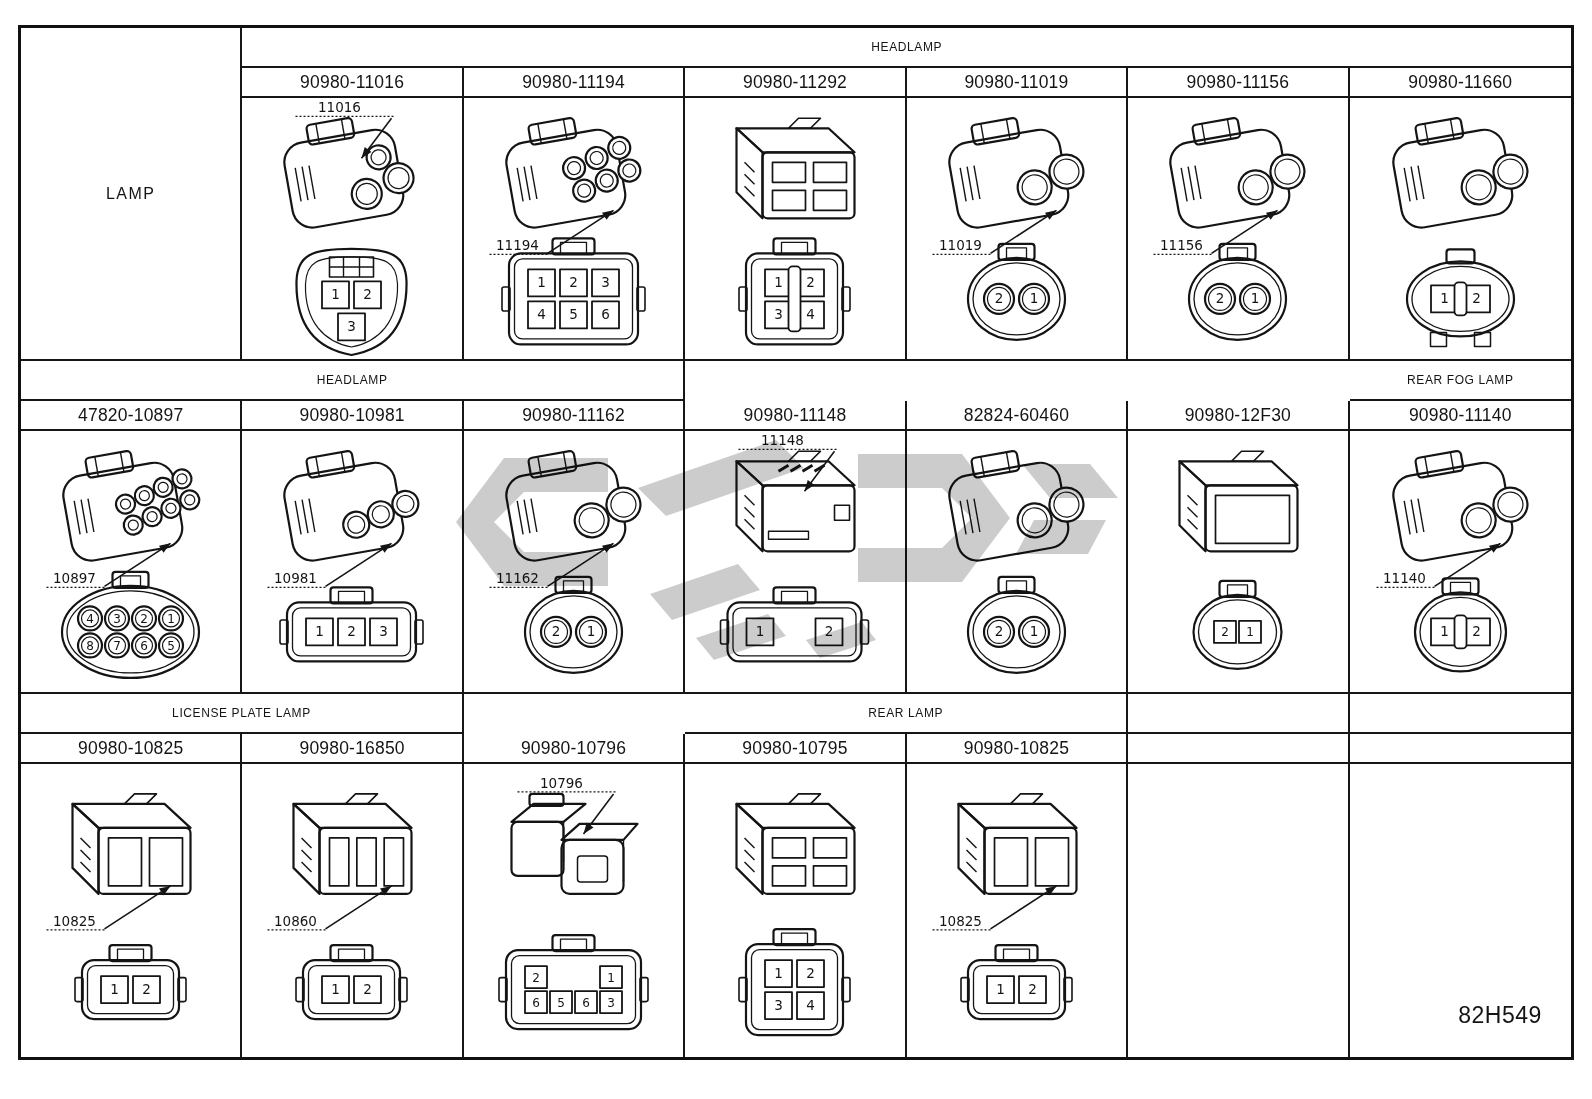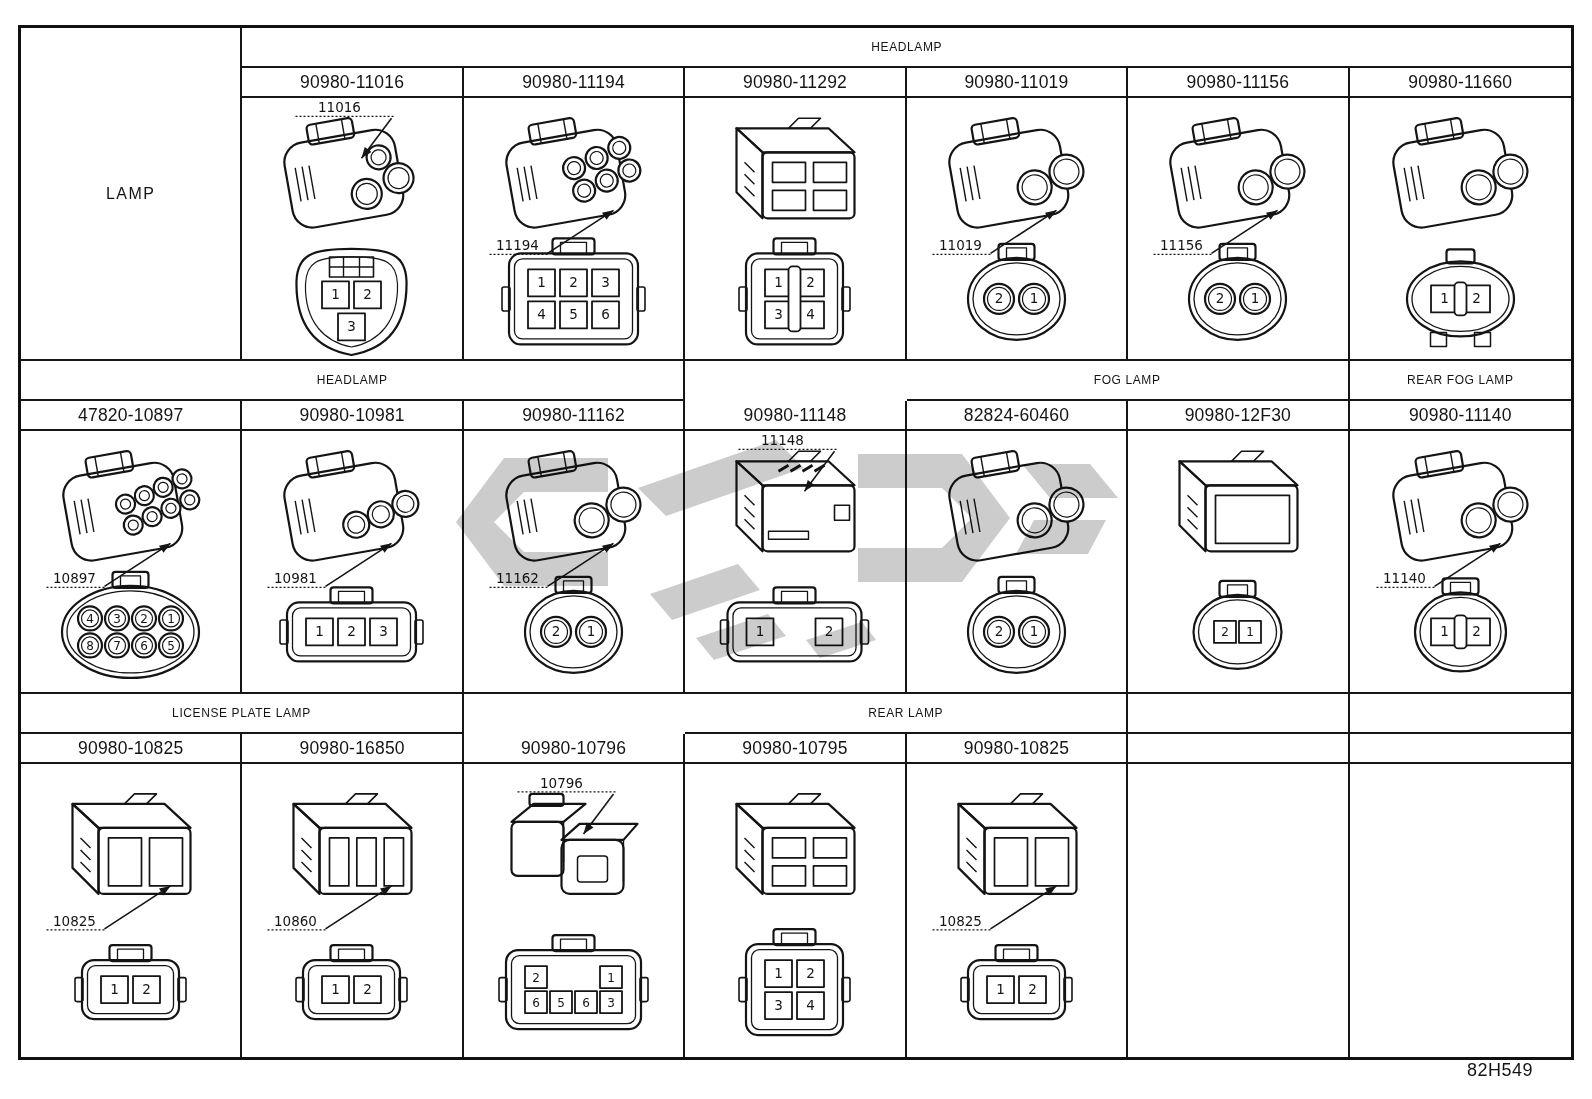--- a/index.html
+++ b/index.html
@@ -11,21 +11,21 @@
   .c{border-right:2px solid #161616;border-bottom:2px solid #161616;display:flex;align-items:center;
      justify-content:center;box-sizing:border-box;min-width:0;background:transparent}
   .nr{border-right:none}
   .nb{border-bottom:none}
   .hd{font-size:12px;letter-spacing:.6px;white-space:nowrap}
   .pn{font-weight:400;font-size:17.5px;letter-spacing:.2px;white-space:nowrap}
   .lamp{font-size:16px;letter-spacing:1.5px}
   .art{display:block;position:relative}
   .art svg{display:block}
   .wm{position:absolute;left:438px;top:424px;z-index:5;mix-blend-mode:multiply;pointer-events:none;opacity:.85}
-  .footer{position:absolute;left:1438px;top:1060px;width:124px;text-align:center;font-size:18px;
+  .footer{position:absolute;left:1438px;top:1002px;width:124px;text-align:center;font-size:23px;
           letter-spacing:.5px;z-index:3}
 </style>
 </head>
 <body>
 
 <div class="sheet">
 
   <svg class="wm" width="700" height="290" viewBox="0 0 700 290">
     <g fill="#c3c3c3" stroke="none">
       <path d="M 170,34 L 66,34 L 18,98 L 66,162 L 170,162 L 170,128 L 86,128 L 56,98 L 86,68 L 170,68 Z"></path>
@@ -271,21 +271,20 @@
             <rect fill="#fff" stroke="#141414" stroke-width="1.8" stroke-linejoin="round" x="-29.5" y="-13.5" width="27" height="27"></rect>
             <text x="-16" y="4.5" font-size="13.5" text-anchor="middle" font-family="&quot;DejaVu Sans&quot;,sans-serif" fill="#141414">1</text>
             <rect fill="#fff" stroke="#141414" stroke-width="1.8" stroke-linejoin="round" x="2.5" y="-13.5" width="27" height="27"></rect>
             <text x="16" y="4.5" font-size="13.5" text-anchor="middle" font-family="&quot;DejaVu Sans&quot;,sans-serif" fill="#141414">2</text>
             <rect fill="#fff" stroke="#141414" stroke-width="1.8" stroke-linejoin="round" x="-6" y="-16.5" width="12" height="33" rx="4"></rect>
           </g>
         </svg>
       </div>
 
     <div class="c hd" style="grid-area:4/1/5/4">HEADLAMP</div>
-    <div class="c hd" style="grid-area:4/5/5/7">FOG LAMP</div>
     <div class="c hd nr" style="grid-area:4/7">REAR FOG LAMP</div>
 
     <div class="c pn" style="grid-area:5/1">47820-10897</div>
     <div class="c pn" style="grid-area:5/2">90980-10981</div>
     <div class="c pn" style="grid-area:5/3">90980-11162</div>
     <div class="c pn" style="grid-area:5/4">90980-11148</div>
     <div class="c pn" style="grid-area:5/5">82824-60460</div>
     <div class="c pn" style="grid-area:5/6">90980-12F30</div>
     <div class="c pn nr" style="grid-area:5/7">90980-11140</div>
 

